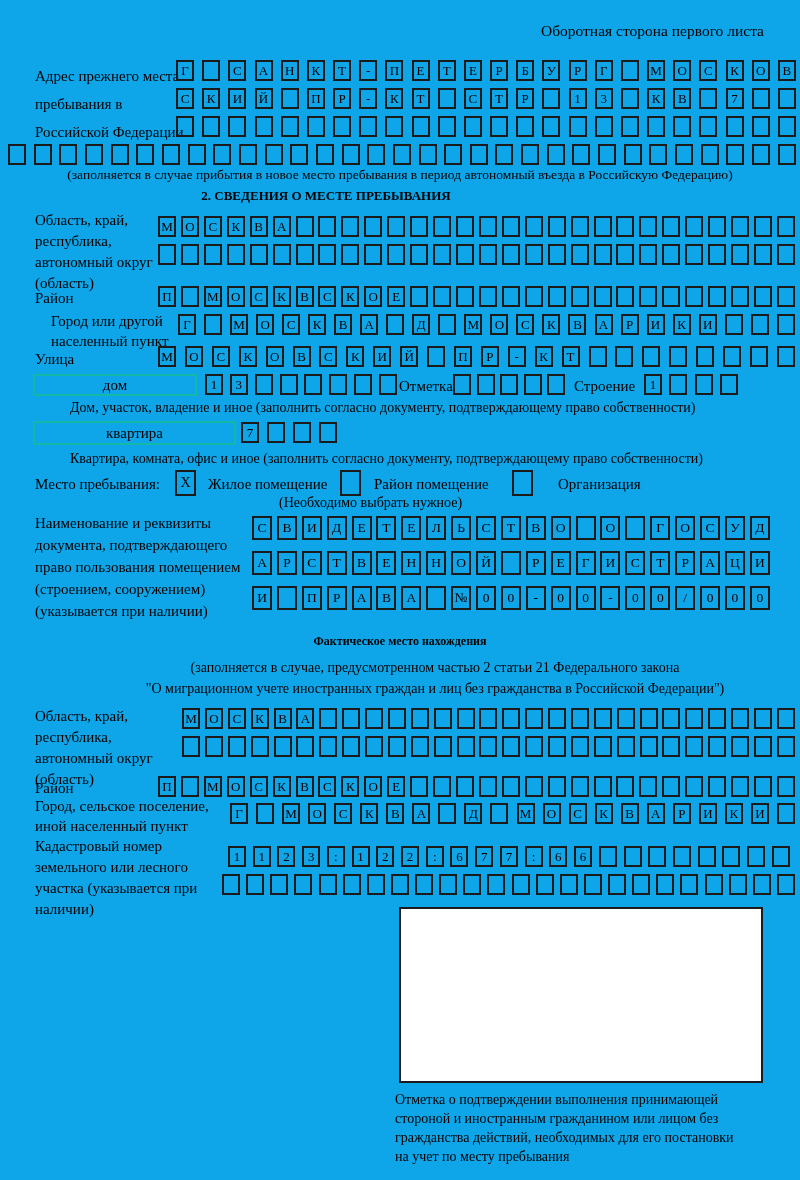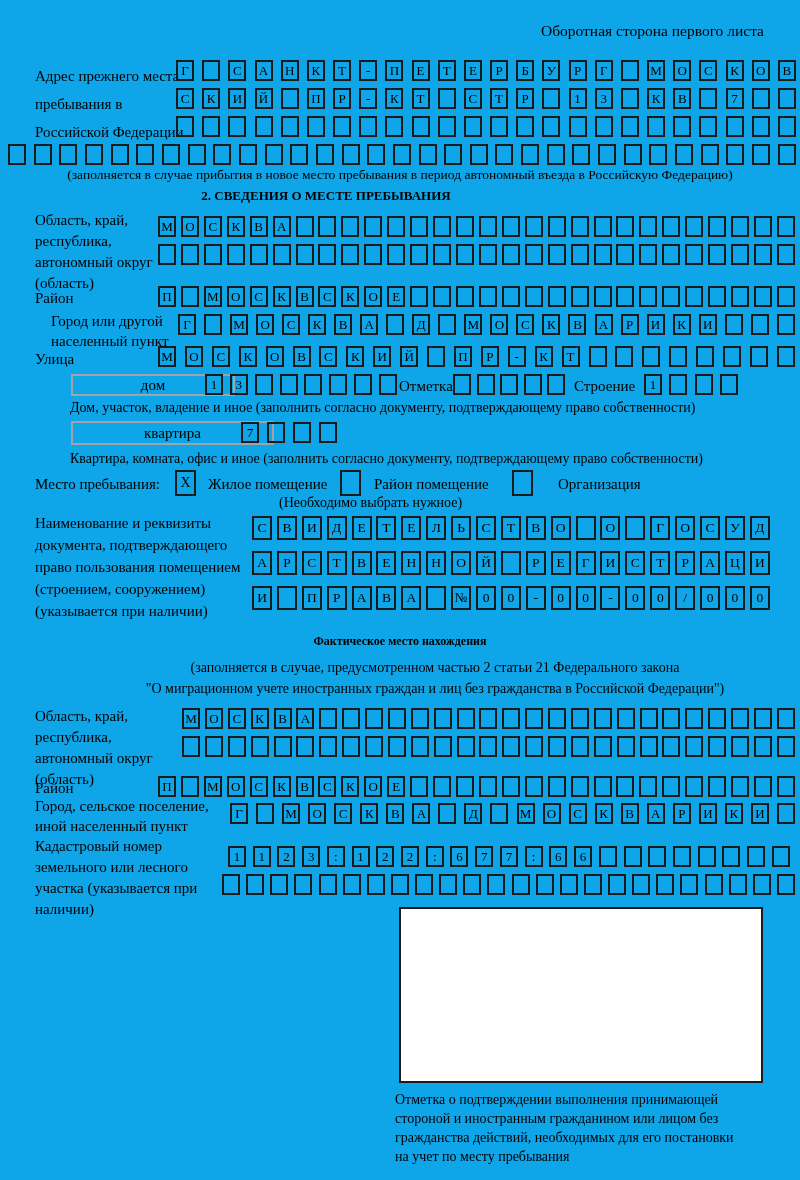--- a/index.html
+++ b/index.html
@@ -9,22 +9,22 @@
   .lbl{position:absolute;font-size:15px;line-height:20px;}
   .cap{position:absolute;font-size:14px;white-space:nowrap;margin-left:35px;}
   .capsm{position:absolute;font-size:13.5px;white-space:nowrap;}
   .center{text-align:center;left:0;width:800px;}
   .title{position:absolute;left:0;width:652px;text-align:center;font-weight:bold;font-size:13px;}
   .subtitle{position:absolute;left:0;width:800px;text-align:center;font-weight:bold;font-size:12px;}
   .cells{position:absolute;display:flex;justify-content:space-between;}
   .cell{flex:none;width:18px;height:21px;border:2px solid #1b1b1b;box-sizing:border-box;
         display:flex;align-items:center;justify-content:center;font-size:13px;line-height:1;}
   .lg .cell{width:20px;height:24px;font-size:13.5px;}
-  .fieldbox{position:absolute;border:2px solid #a3a3a3;box-sizing:border-box;
-            display:flex;align-items:center;justify-content:center;font-size:15px;margin-left:38px;}
+  .fieldbox{position:absolute;border:2px solid #14b8a6;box-sizing:border-box;
+            display:flex;align-items:center;justify-content:center;font-size:15px;}
   .chk{position:absolute;width:21px;height:26px;border:2px solid #1b1b1b;box-sizing:border-box;
        display:flex;align-items:center;justify-content:center;font-size:14px;}
   .stamp{position:absolute;border:2px solid #1b1b1b;box-sizing:border-box;background:#fff;}
   .stampcap{position:absolute;font-size:14px;line-height:19px;text-align:left;}
 </style>
 </head>
 <body>
 
 <div class="sheet">
 

